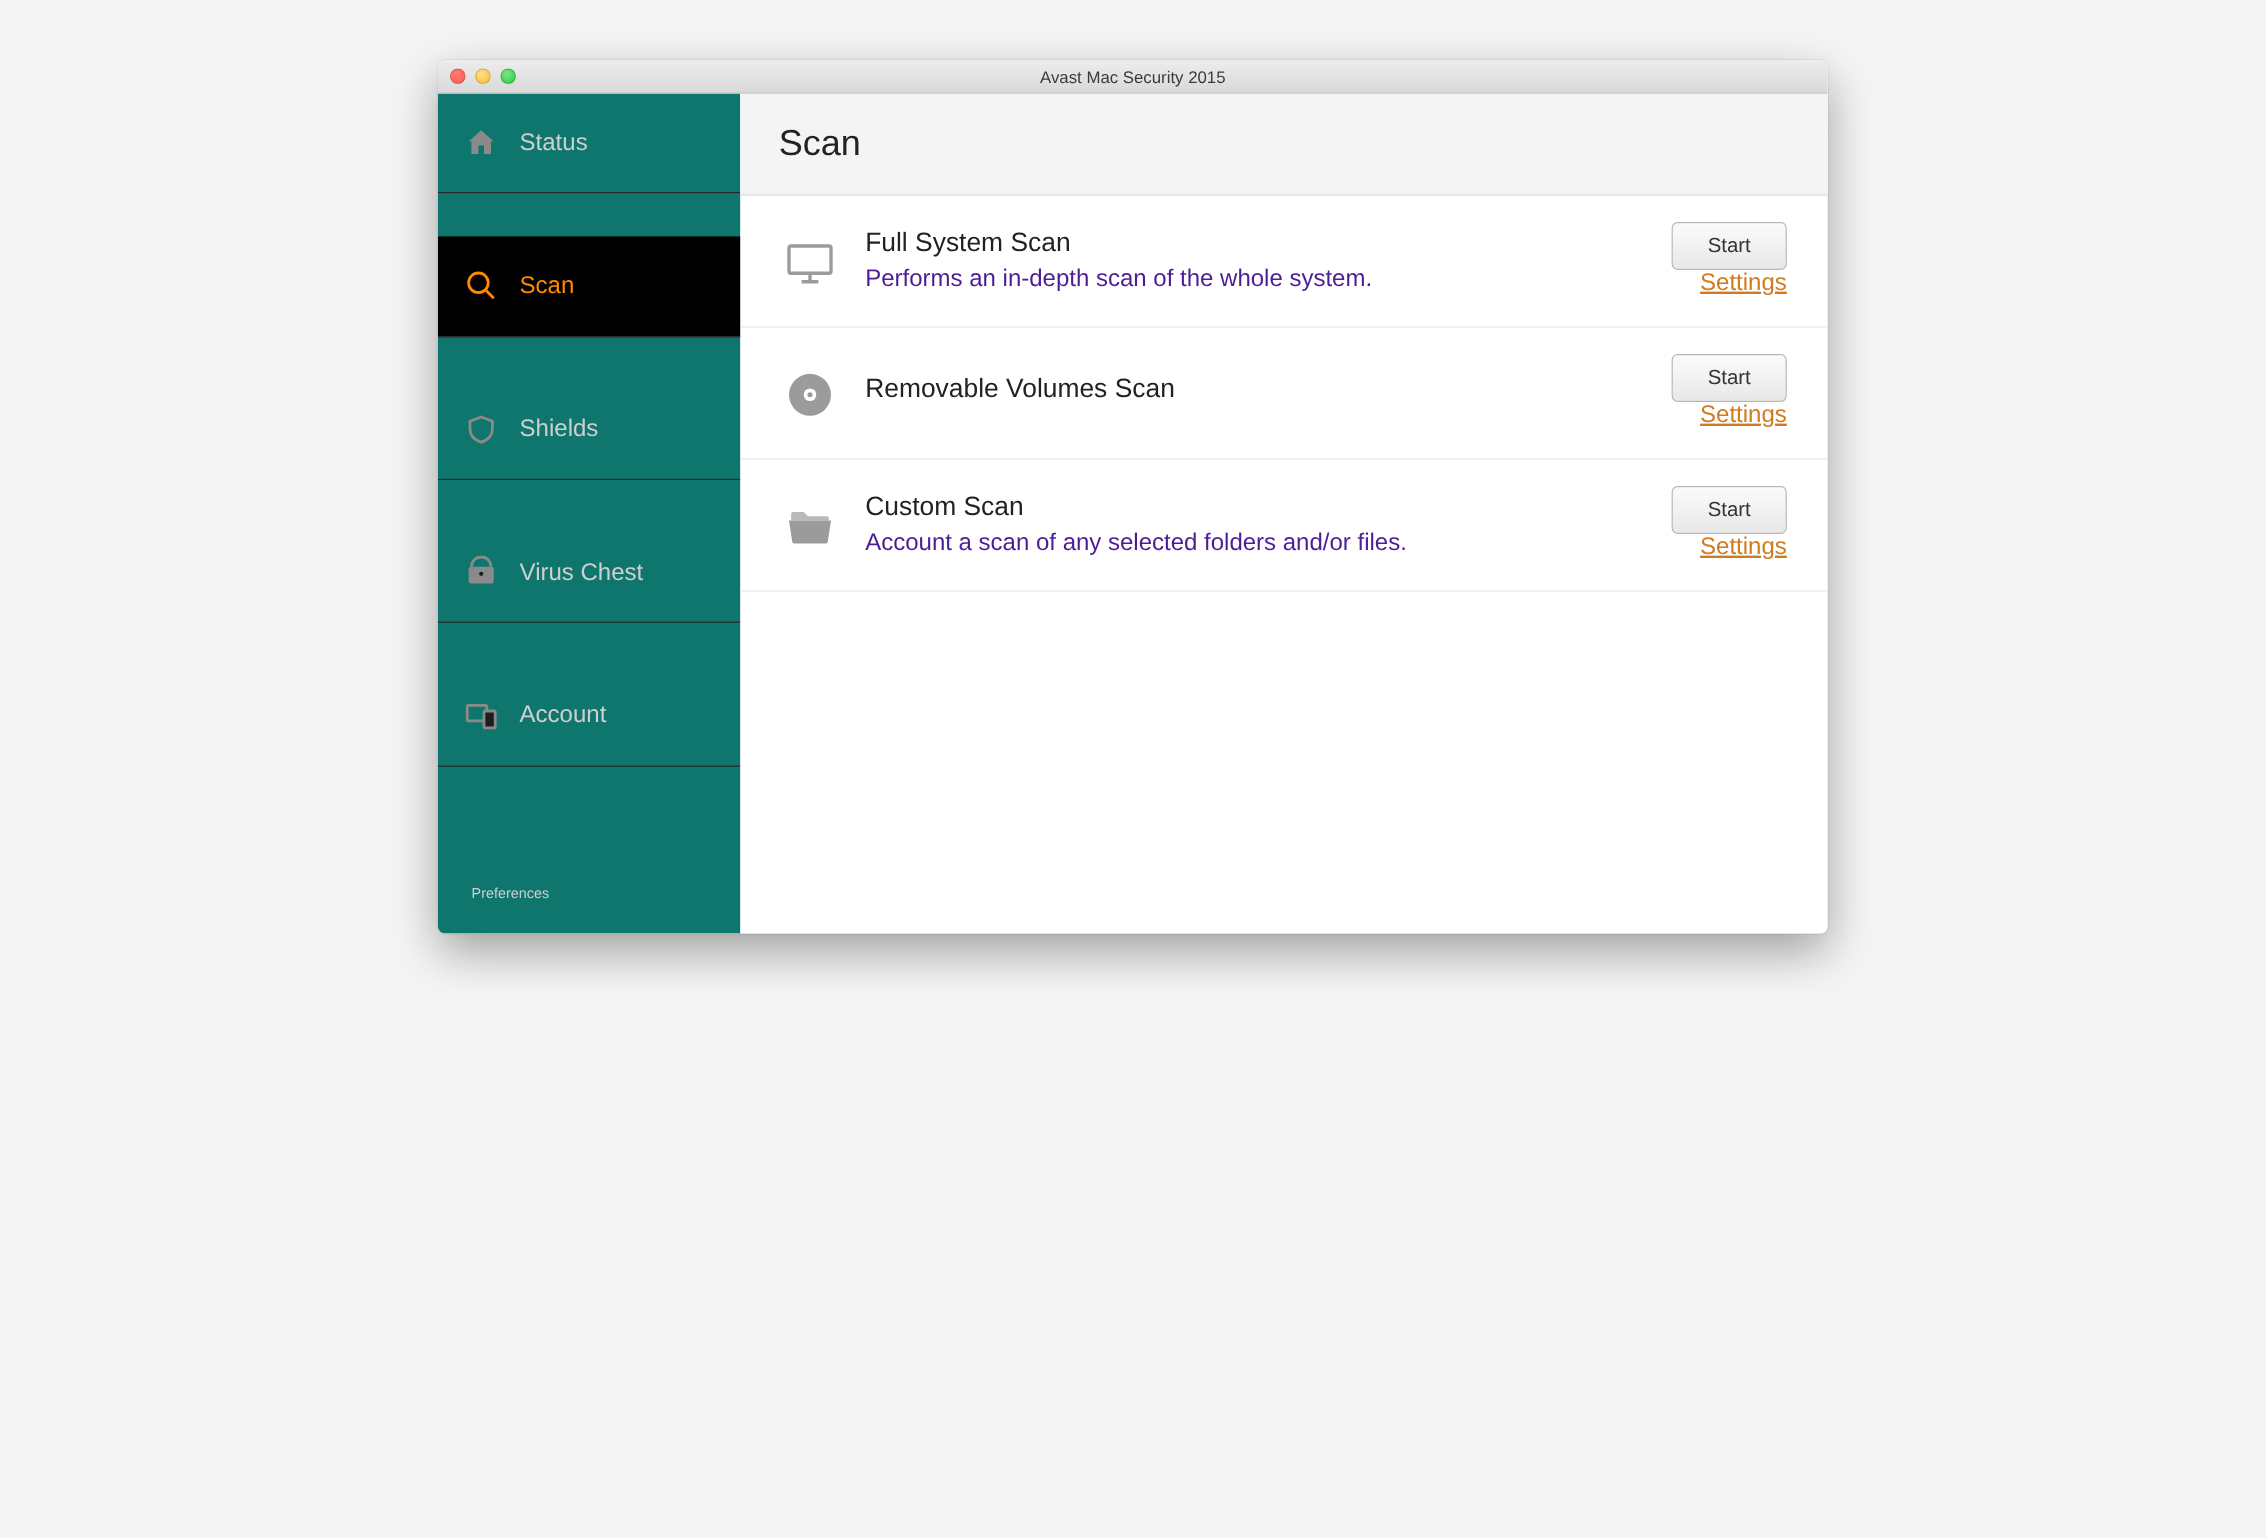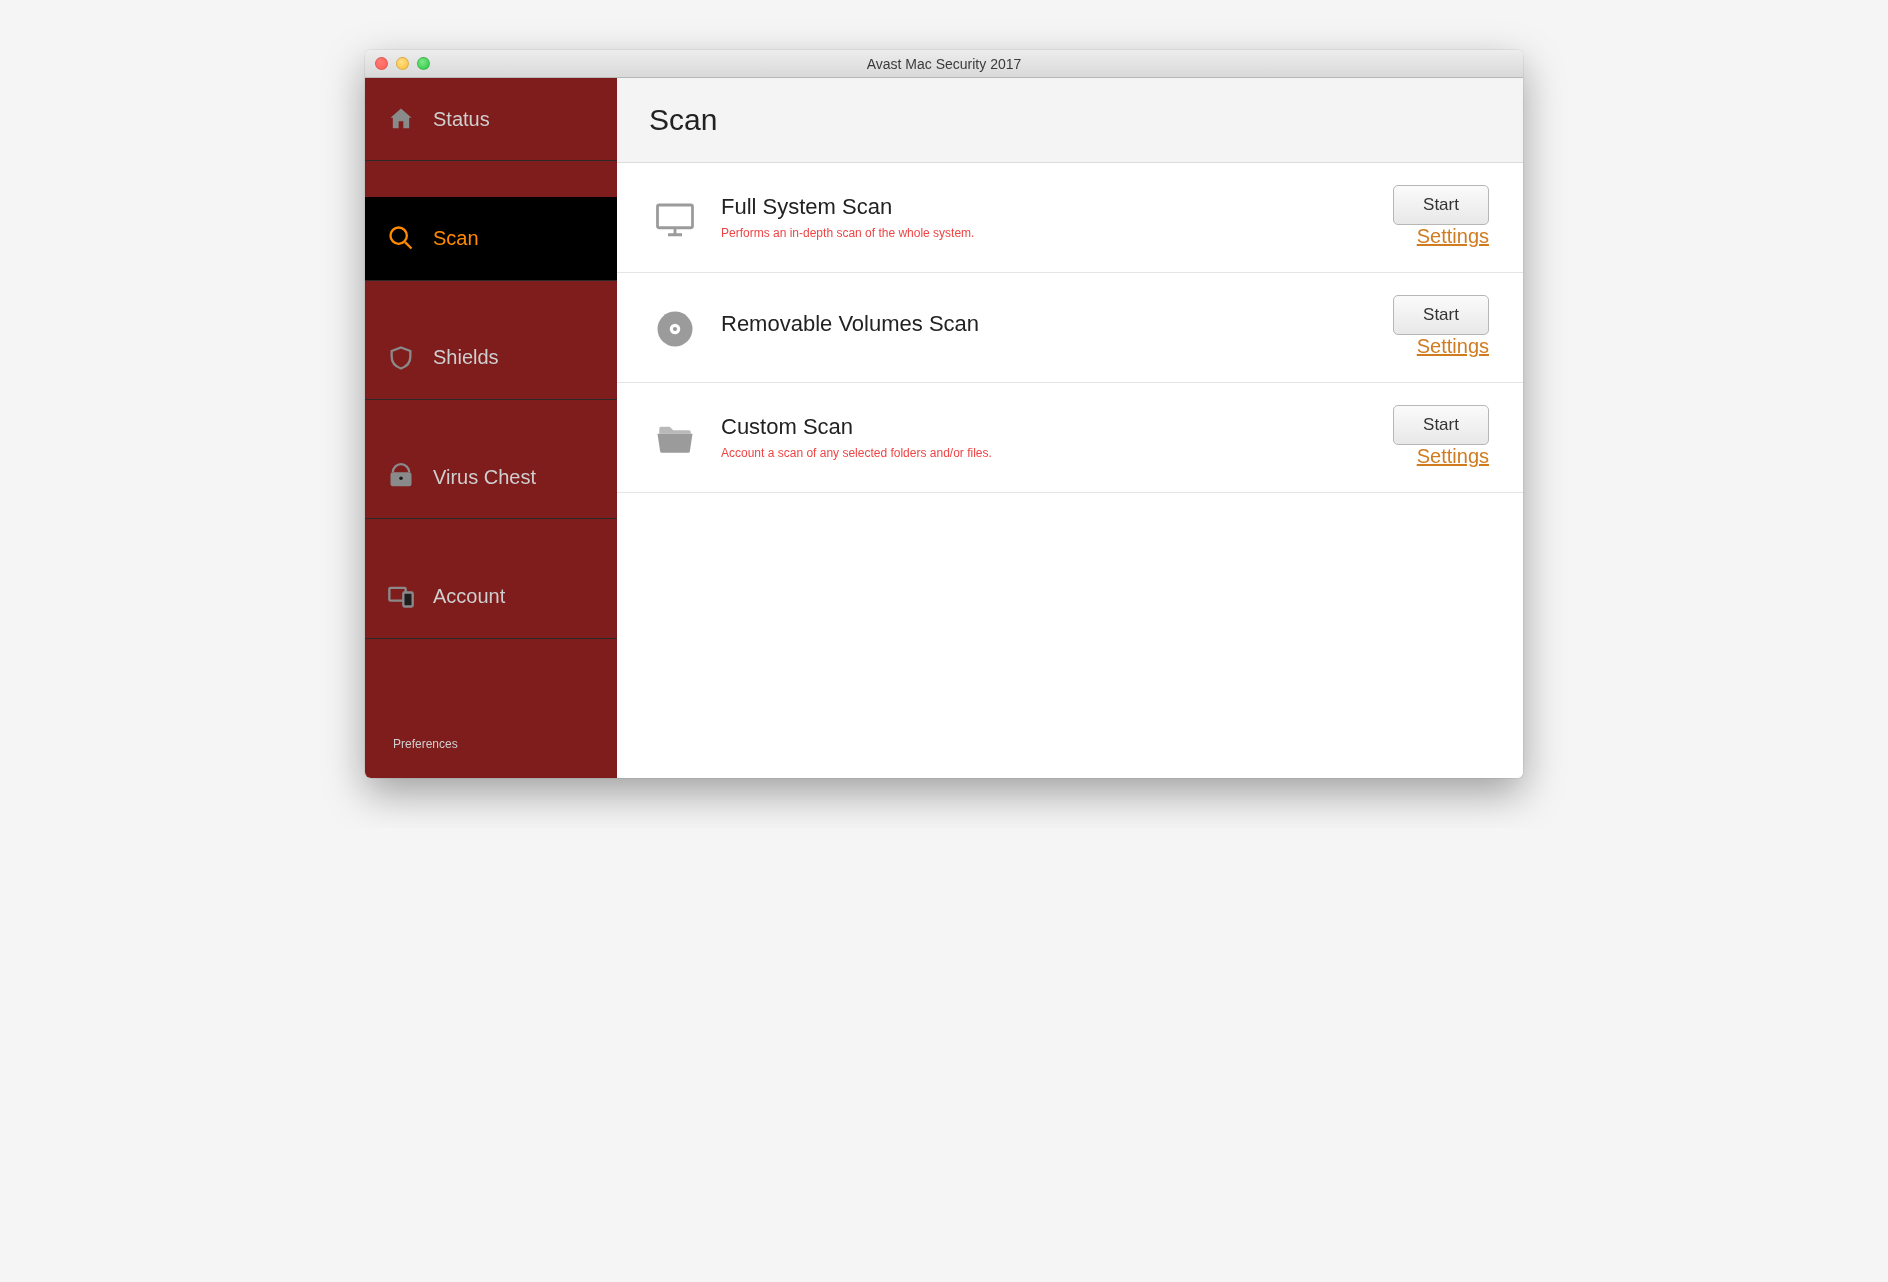--- a/index.html
+++ b/index.html
@@ -46,21 +46,21 @@
     color: #3b3b3b;
     font-weight: 400;
     pointer-events: none;
   }
   .body {
     display: flex;
     height: 700px;
   }
   .sidebar {
     width: 252px;
-    background: #7f1d1d;
+    background: #0f766e;
     display: flex;
     flex-direction: column;
     gap: 36px;
   }
   .side-item {
     display: flex;
     align-items: center;
     gap: 18px;
     padding: 0 22px;
     height: 89px;
@@ -130,22 +130,22 @@
   }
   .scan-icon svg { width: 42px; height: 42px; }
   .scan-text { flex: 1; }
   .scan-title {
     font-size: 22px;
     color: #222;
     font-weight: 500;
     margin-bottom: 6px;
   }
   .scan-desc {
-    font-size: 12px;
-    color: #ef4444;
+    font-size: 20px;
+    color: #4c1d95;
   }
   .scan-actions {
     display: flex;
     flex-direction: column;
     align-items: flex-end;
     min-width: 110px;
   }
   .start-btn {
     width: 96px;
     height: 40px;
@@ -167,21 +167,21 @@
 <body>
 
 <div class="window">
 
   <div class="titlebar">
     <div class="traffic-lights">
       <div class="tl tl-red"></div>
       <div class="tl tl-yellow"></div>
       <div class="tl tl-green"></div>
     </div>
-    <div class="titlebar-title">Avast Mac Security 2017</div>
+    <div class="titlebar-title">Avast Mac Security 2015</div>
   </div>
 
   <div class="body">
 
     <div class="sidebar">
 
       <div class="side-item">
         <span class="icon">
           <svg viewBox="0 0 24 24" fill="#8a8a8a" stroke="none">
               <path d="M12 3l9 8h-2v9h-5v-6h-4v6H5v-9H3l9-8z"></path>

